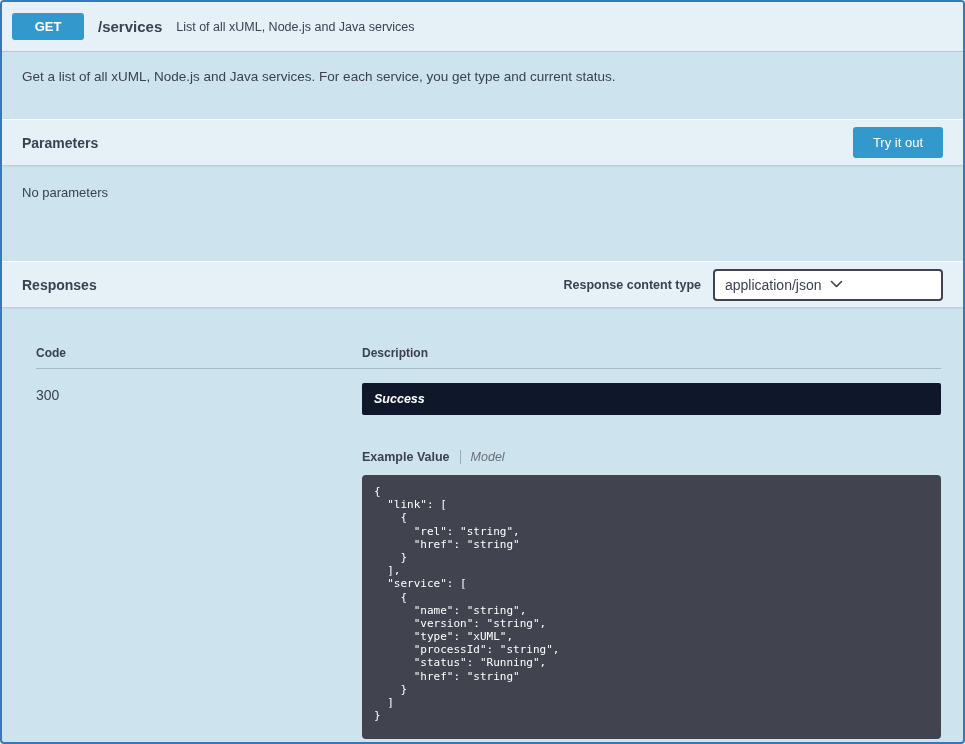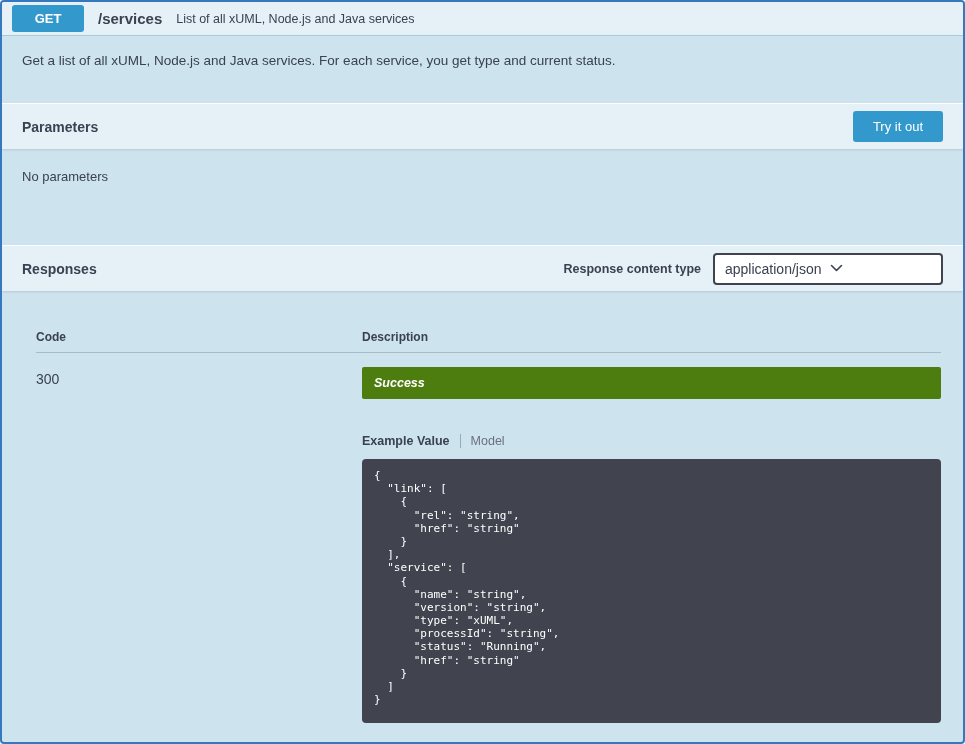--- a/index.html
+++ b/index.html
@@ -13,21 +13,21 @@
     width: 965px; height: 744px;
     border: 2px solid #3578bd;
     border-radius: 4px;
     background: #cde4ef;
     overflow: hidden;
   }
 
   
   .opblock-summary {
     display: flex; align-items: center; gap: 14px;
-    height: 34px;
+    height: 50px;
     padding: 5px 10px;
     background: #e5f0f7;
     border-bottom: 1px solid #a9cadd;
     cursor: pointer;
   }
   .method-badge {
     background: #3398cc; color: #fff;
     font-weight: bold; font-size: 13px;
     width: 72px; padding: 6px 0; text-align: center;
     border-radius: 3px; flex: 0 0 auto;
@@ -91,34 +91,34 @@
     border-bottom: 1px solid rgba(59,65,81,.25);
   }
   .col-header { font-size: 12px; font-weight: bold; }
   .resp-row {
     display: grid; grid-template-columns: 326px 1fr;
     padding-top: 14px;
   }
   .code-cell { font-size: 14px; padding-top: 4px; }
 
   .success-bar {
-    background: #4d7c0f; color: #ffffff;
+    background: #0f172a; color: #ffffff;
     font-size: 12.5px; font-weight: bold; font-style: italic;
     padding: 9px 12px;
     border-radius: 2px;
   }
 
   .tabs {
     margin-top: 34px;
     display: flex; align-items: center; gap: 10px;
     font-size: 12.5px; height: 16px;
   }
   .tab-active { font-weight: bold; color: #3b4151; cursor: pointer; }
   .tab-divider { width: 1px; height: 14px; background: rgba(59,65,81,.35); }
-  .tab-inactive { color: #6b707a; cursor: pointer; }
+  .tab-inactive { color: #6b707a; cursor: pointer; font-style: italic; }
 
   .code-block {
     margin-top: 10px;
     background: #41444e; color: #ffffff;
     font-family: "DejaVu Sans Mono", monospace;
     font-size: 11px; line-height: 1.2;
     padding: 10px 12px;
     border-radius: 4px;
     white-space: pre;
     overflow: auto;

